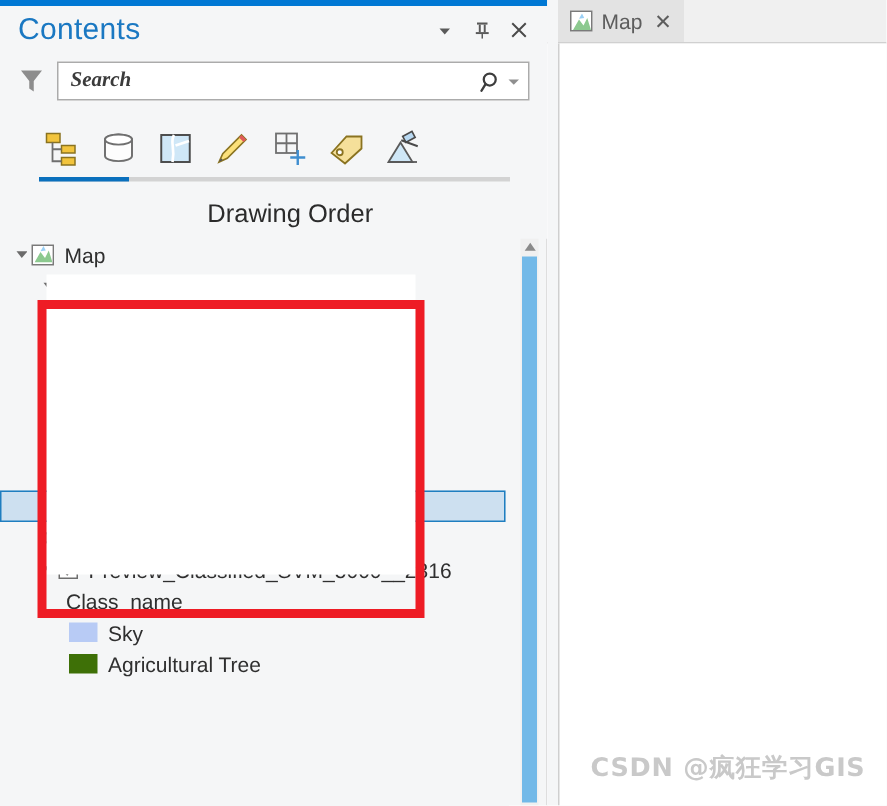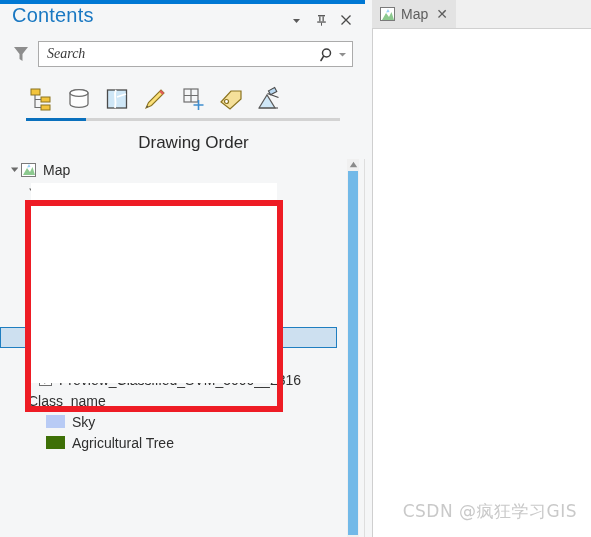--- a/index.html
+++ b/index.html
@@ -15,21 +15,21 @@
   
   .contents-pane{
     width:365px;height:537px;
     background:#f5f6f7;
     position:relative;
     box-sizing:border-box;
     display:flex;flex-direction:column;
   }
   .top-accent{height:4px;background:#0078d4;width:100%;}
   .pane-header{
-    height:32px;display:flex;
+    height:32px;display:flex;align-items:center;
     padding:0 8px 0 12px;position:relative;
   }
   .pane-title{
     color:#1a78c2;font-size:20px;letter-spacing:.2px;
     font-family:"Liberation Sans", sans-serif;
   }
   .hdr-btns{margin-left:auto;display:flex;align-items:center;gap:11px;padding-right:4px;}
   .hdr-btn{width:14px;height:14px;display:flex;align-items:center;justify-content:center;color:#5a5a5a;}
   .hdr-btn svg{display:block;}
 
@@ -40,21 +40,21 @@
   }
   .filter-icon{width:22px;height:22px;display:flex;align-items:center;justify-content:center;margin-right:6px;}
   .search-box{
     flex:1;height:26px;background:#ffffff;border:1px solid #ababab;
     display:flex;align-items:center;box-sizing:border-box;
     padding:0 4px 0 8px;
   }
   .search-input{
     flex:1;border:0;outline:0;background:transparent;
     font-family:"Liberation Serif", serif;
-    font-style:italic;font-size:14px;color:#3b3b3b;padding:0;
+    font-style:italic;font-size:14px;color:#3b3b3b;padding:0;font-weight:bold;
   }
   .search-input::placeholder{color:#3b3b3b;opacity:1;}
   .search-glass{width:18px;height:18px;display:flex;align-items:center;justify-content:center;}
   .search-caret{width:12px;height:18px;display:flex;align-items:center;justify-content:center;color:#7a7a7a;font-size:7px;}
 
   
   .toolbar{
     display:flex;align-items:flex-end;gap:8px;
     padding:4px 0 0 26px;height:38px;
   }
@@ -103,21 +103,21 @@
   .class-head{
     font-size:14px;color:#2f2f2f;
   }
   .swatch{
     width:19px;height:13px;flex:none;box-sizing:border-box;
   }
 
   
   .ind-0{padding-left:8px;}
   .ind-1{padding-left:26px;}
-  .ind-2{padding-left:28px;}
+  .ind-2{padding-left:28px;margin-left:16px;}
   .ind-3{padding-left:46px;}
 
   
   .sb{
     position:absolute;right:6px;top:0;bottom:0;width:12px;background:#f0f0f0;
   }
   .sb-up{
     position:absolute;top:0;left:0;width:12px;height:11px;
     display:flex;align-items:center;justify-content:center;
   }
@@ -154,21 +154,21 @@
     background:#e3e3e3;height:28px;box-sizing:border-box;
   }
   .tab-icon{
     width:15px;height:14px;border:1px solid #7a7a7a;background:#fff;
     display:flex;align-items:center;justify-content:center;box-sizing:border-box;flex:none;
   }
   .tab-label{font-size:14px;color:#5d5d5d;}
   .tab-close{font-size:14px;color:#5d5d5d;line-height:1;padding-left:2px;}
   .map-canvas{
     flex:1;background:#ffffff;margin:0 0 0 7px;
-    border-left:1px solid #cfcfcf;position:relative;
+    border-left:1px solid #cfcfcf;position:relative;font-weight:bold;
   }
   .watermark{
     position:absolute;right:14px;bottom:14px;
     color:#c9c9c9;font-size:17px;
     font-family:"DejaVu Sans", sans-serif;
     white-space:nowrap;letter-spacing:.5px;
   }
   .pane-gap{
     position:absolute;left:0;top:0;bottom:0;width:7px;background:#f5f6f7;
   }

